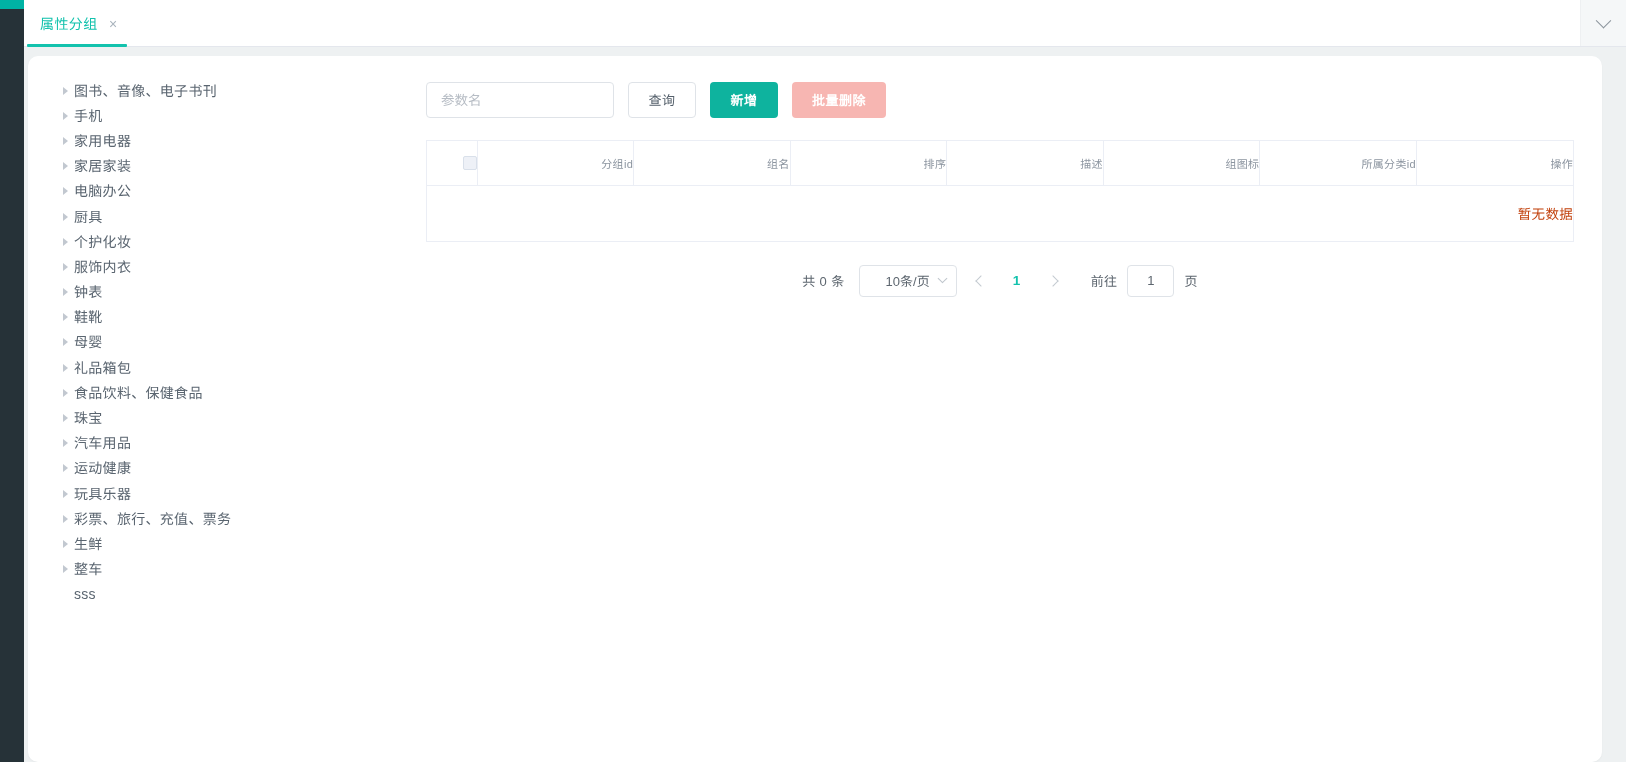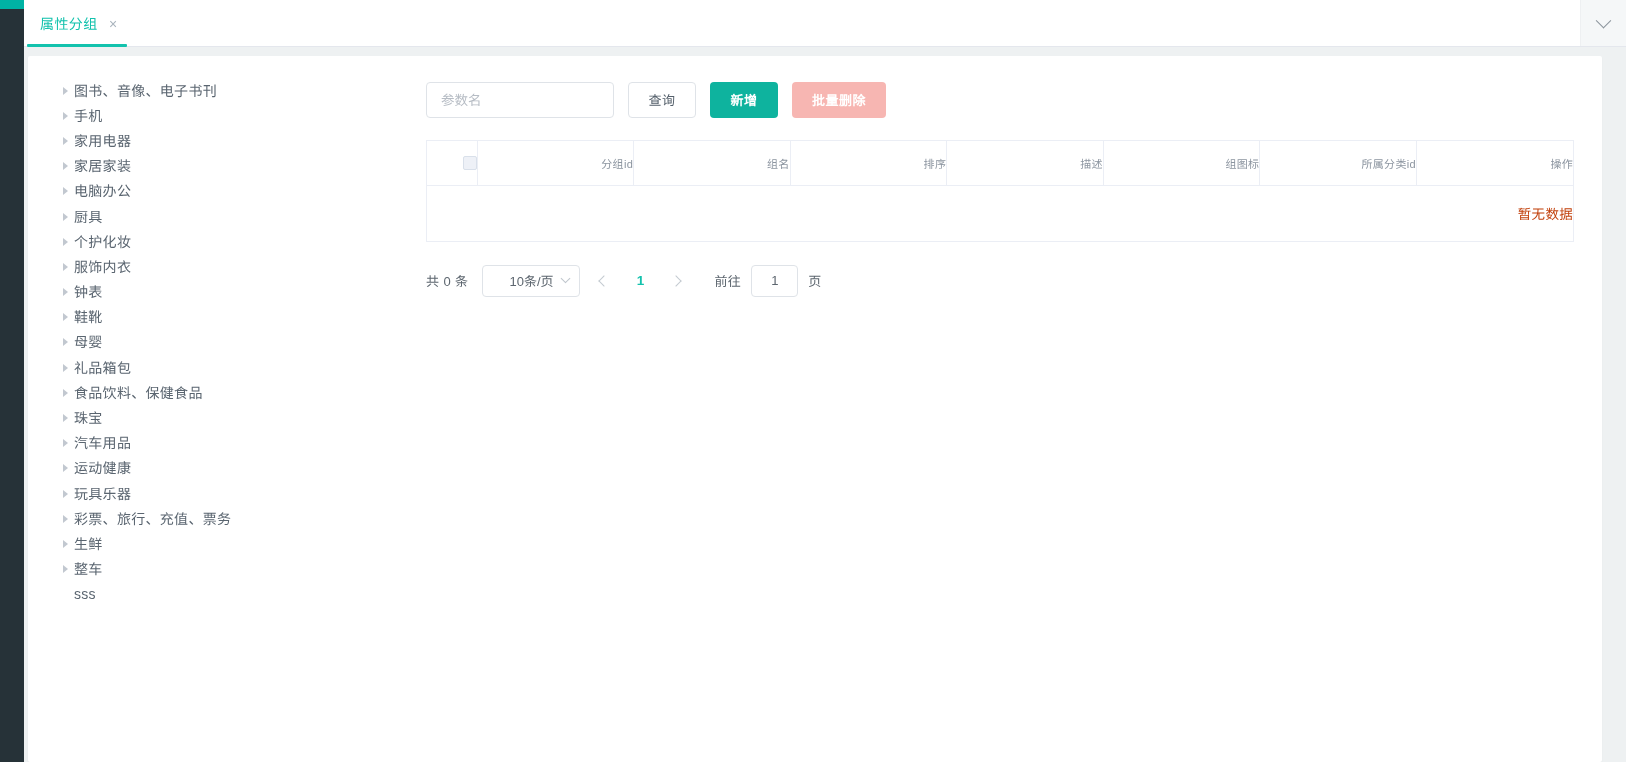--- a/index.html
+++ b/index.html
@@ -110,21 +110,21 @@
     height: 715px;
     background: #eef1f2;
     padding: 9px 13px 0 4px;
   }
 
   .card {
     position: relative;
     width: 1574px;
     height: 706px;
     background: #ffffff;
-    border-radius: 2px;
+    border-radius: 10px;
     box-shadow: 0 1px 2px rgba(0,0,0,0.04);
     display: flex;
   }
 
   
   .tree {
     width: 398px;
     padding: 22px 0 0 28px;
     flex: 0 0 auto;
   }
@@ -255,21 +255,21 @@
     font-size: 13.5px;
     color: #c2410c;
     border-bottom: 1px solid #ebeef5;
     letter-spacing: 0.3px;
   }
 
   
   .pager {
     display: flex;
     align-items: center;
-    justify-content: flex-start;
+    justify-content: center;
     gap: 10px;
     height: 34px;
     margin-top: 22px;
     font-size: 13px;
     color: #5d666f;
   }
   .pager-total { letter-spacing: 0.4px; margin-right: 4px; }
   .pager-size {
     position: relative;
     width: 98px;

